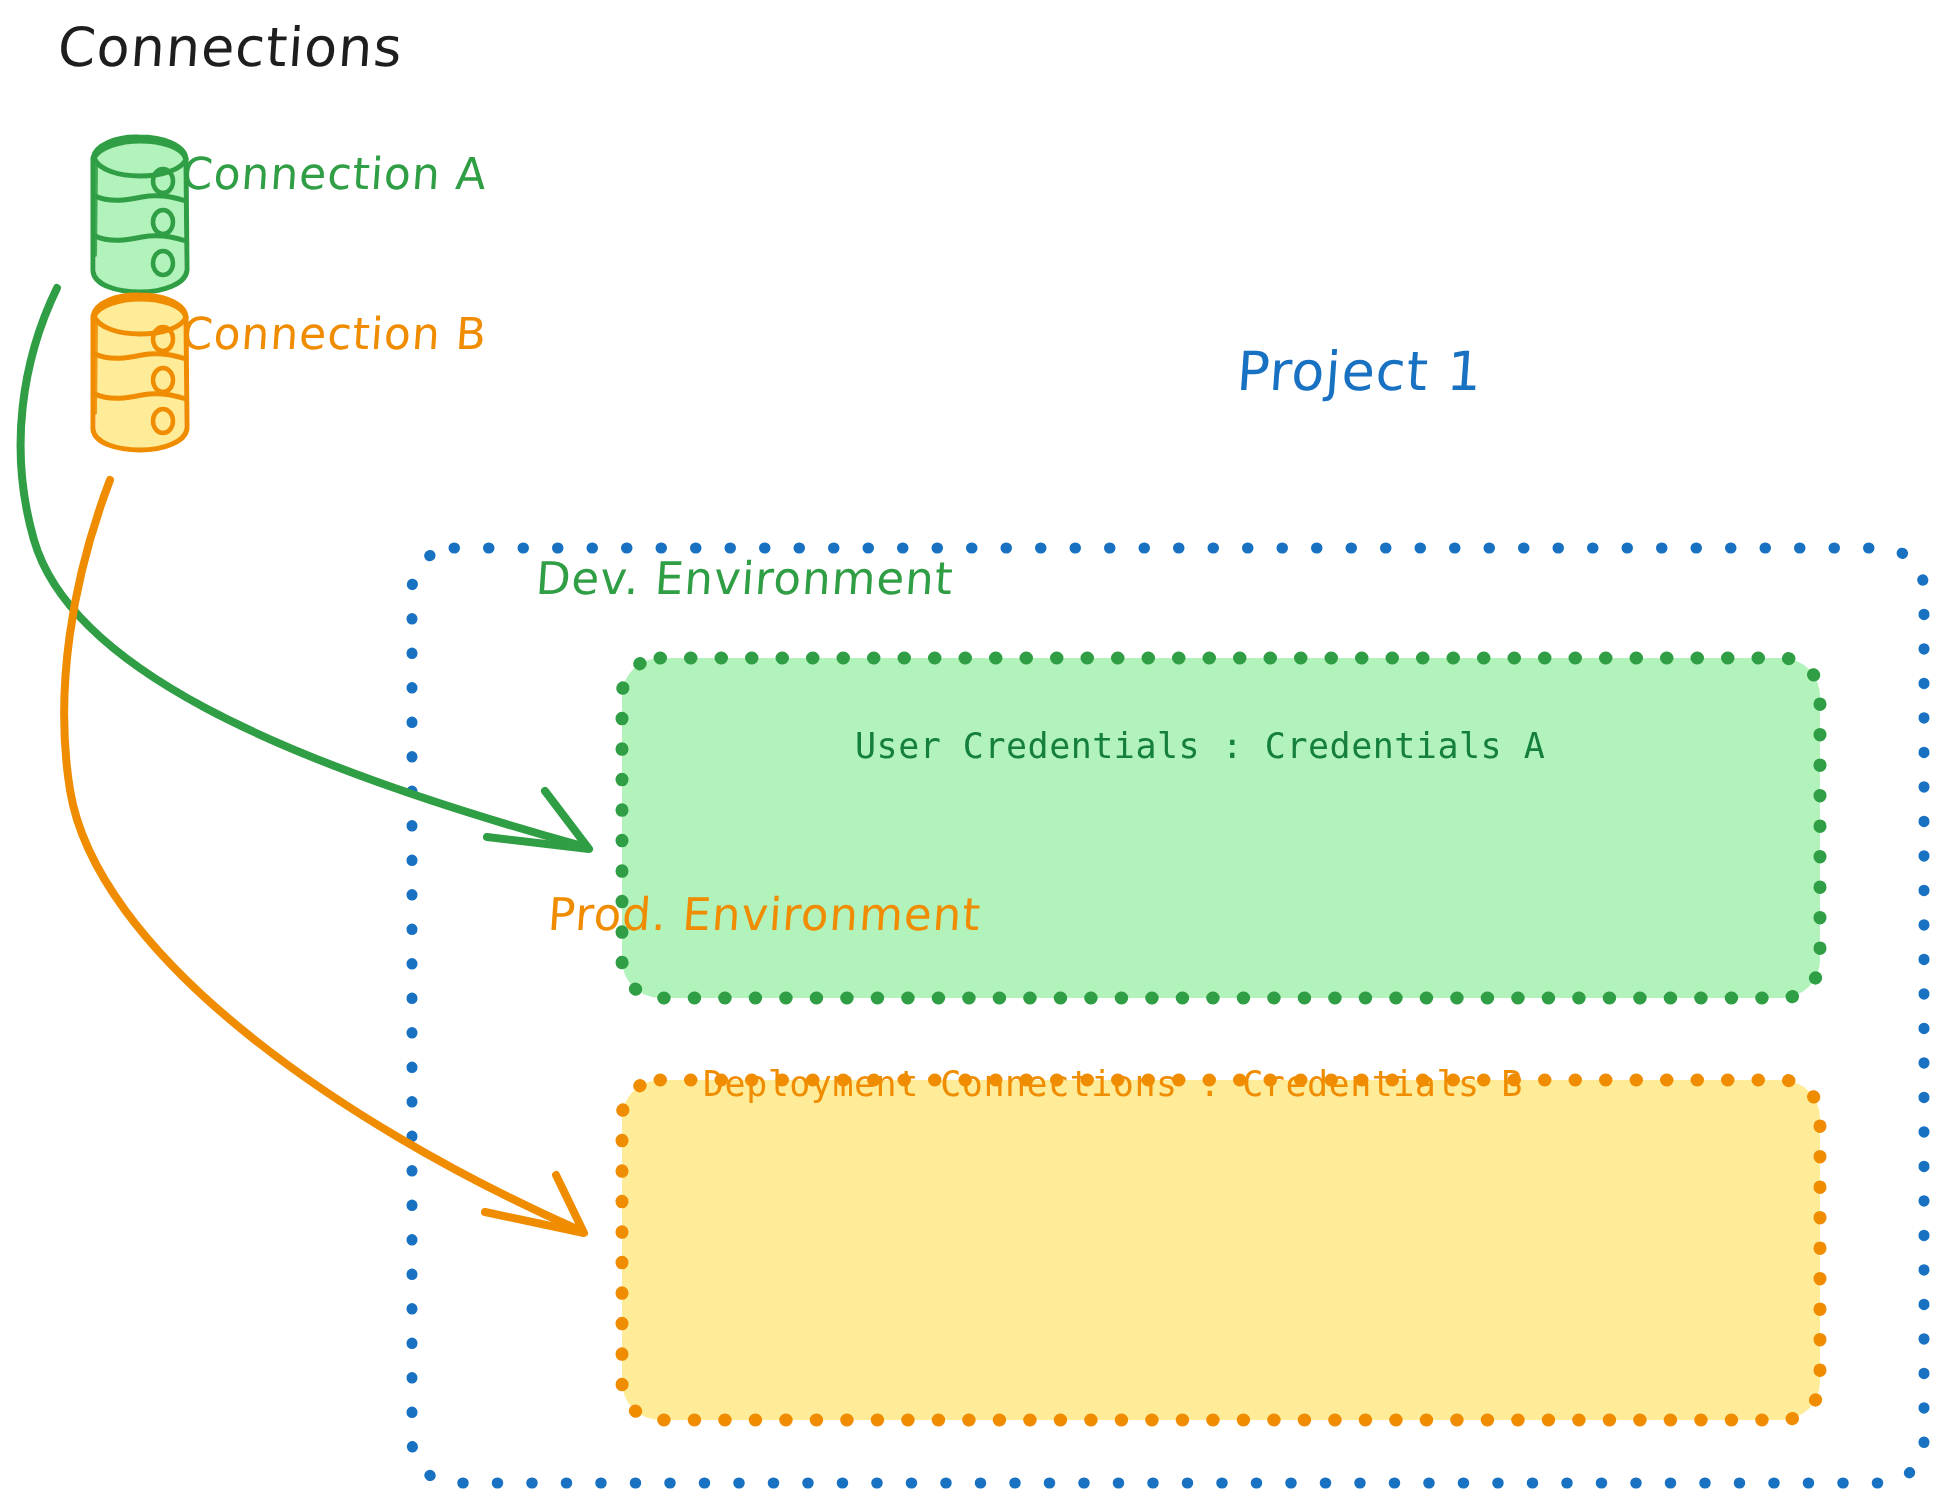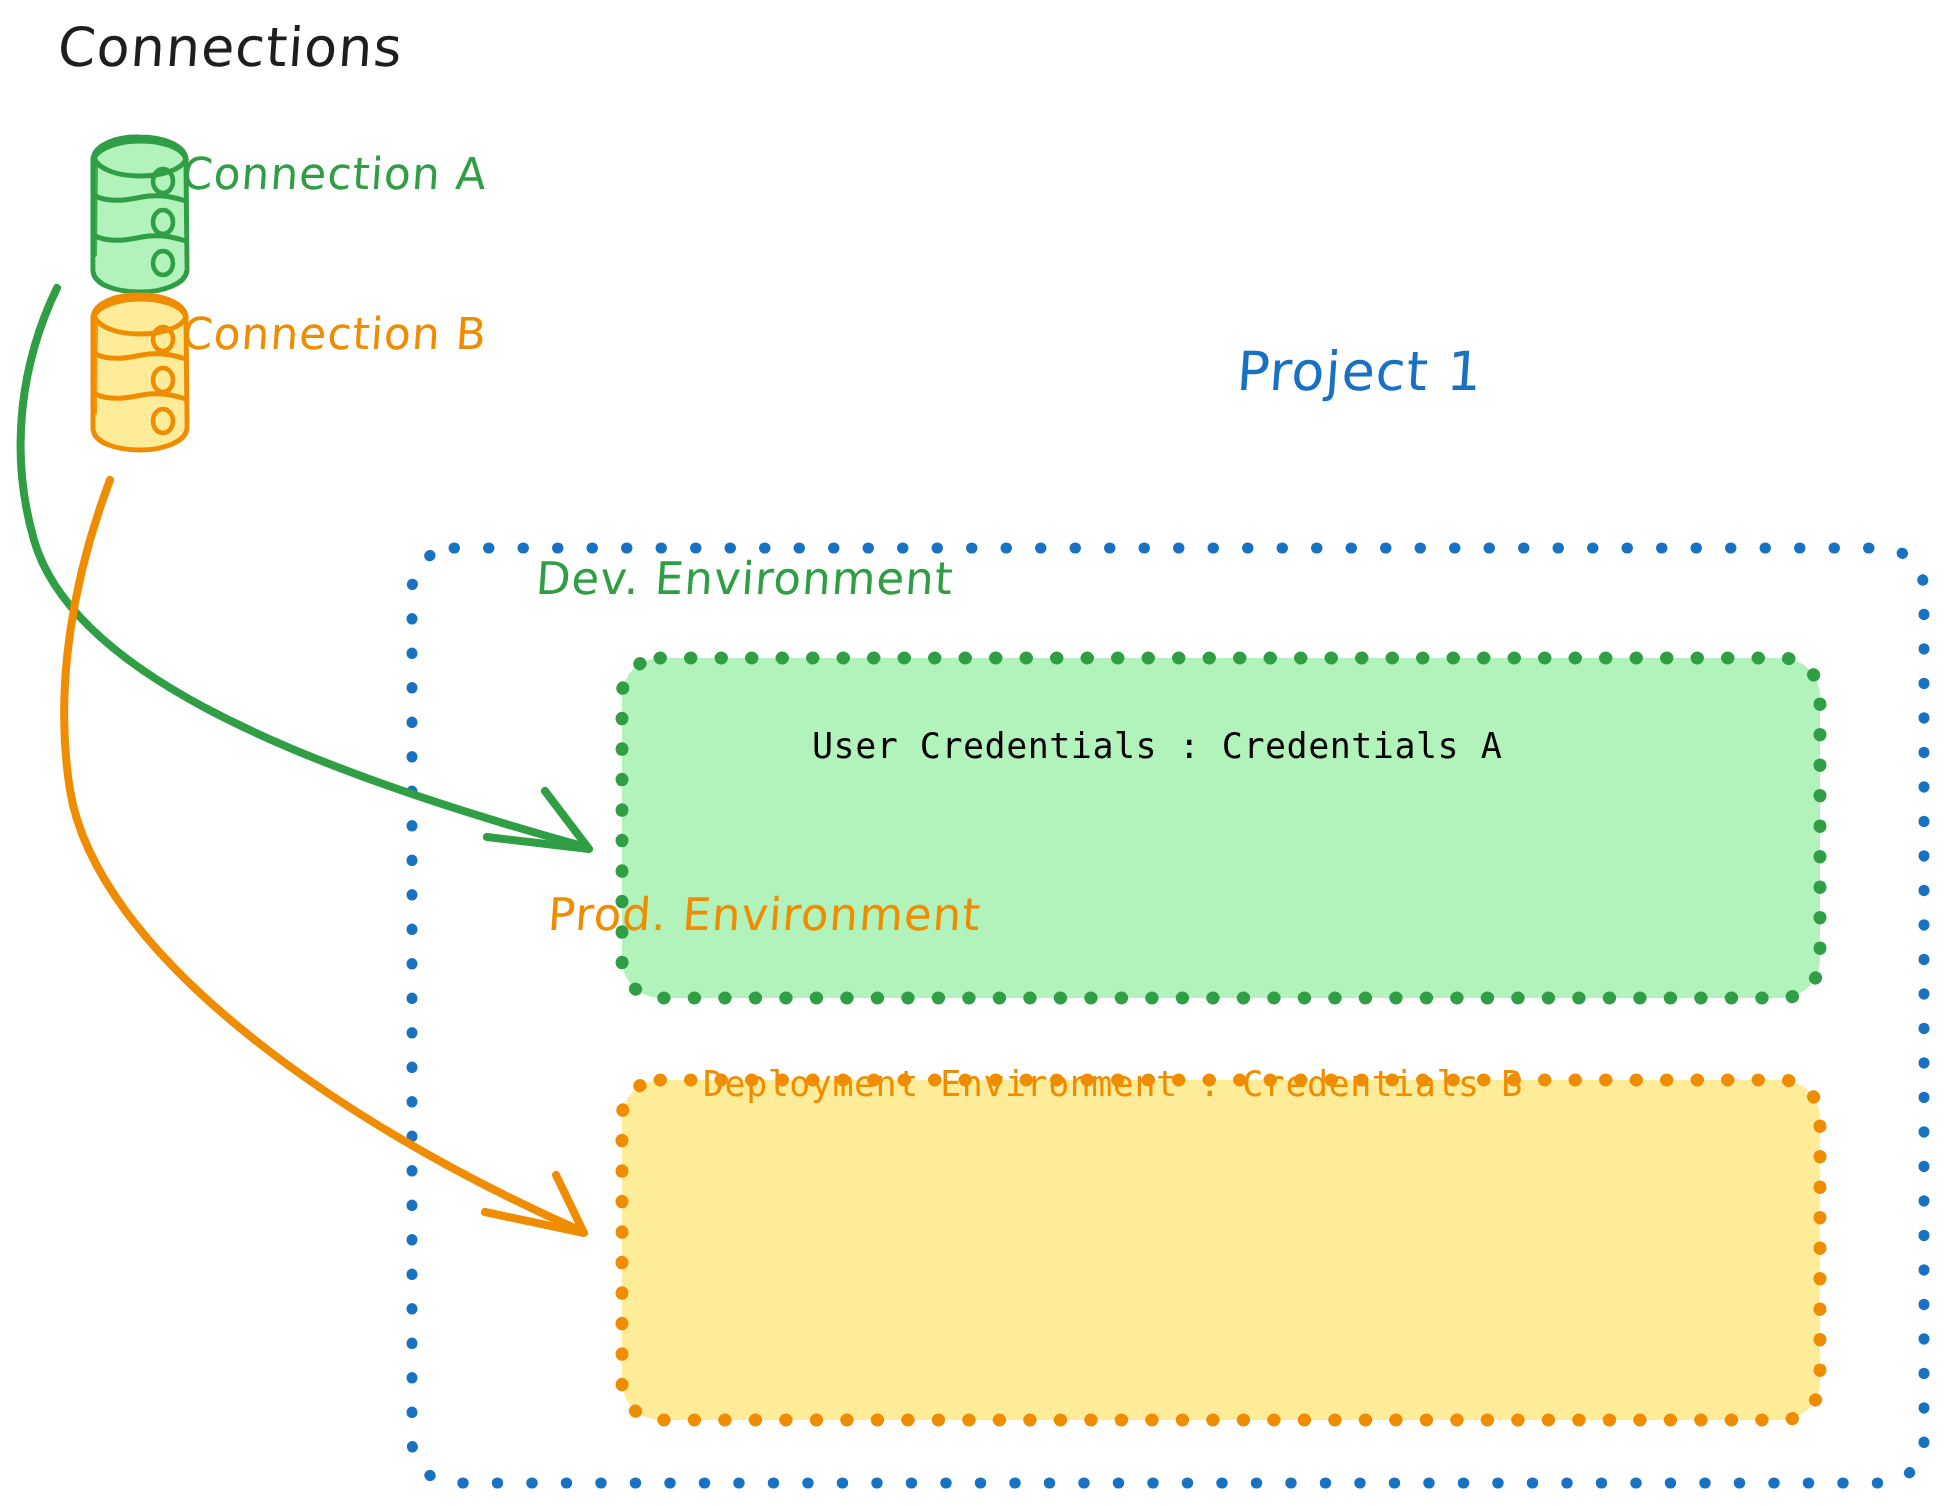--- a/index.html
+++ b/index.html
@@ -68,23 +68,23 @@
     color: #f08c00;
   }
   .mono-text {
     position: absolute;
     font-family: "DejaVu Sans Mono", monospace;
     white-space: nowrap;
     font-size: 35px;
     letter-spacing: 0.5px;
   }
   #label-dev-credentials {
-    left: 812px;
+    left: 855px;
     top: 726px;
-    color: #000000;
+    color: #15803d;
   }
   #label-prod-credentials {
     left: 703px;
     top: 1064px;
     color: #f08c00;
   }
 </style>
 </head>
 <body>
 
@@ -162,15 +162,15 @@
   <div class="hand-text" id="label-connection-b">Connection B</div>
 
   <div class="hand-text" id="label-project-1">Project 1</div>
 
   <div class="hand-text" id="label-dev-env">Dev. Environment</div>
 
   <div class="mono-text" id="label-dev-credentials">User Credentials : Credentials A</div>
 
   <div class="hand-text" id="label-prod-env">Prod. Environment</div>
 
-  <div class="mono-text" id="label-prod-credentials">Deployment Environment : Credentials B</div>
+  <div class="mono-text" id="label-prod-credentials">Deployment Connections : Credentials B</div>
 
 </div>
 
 </body></html>

